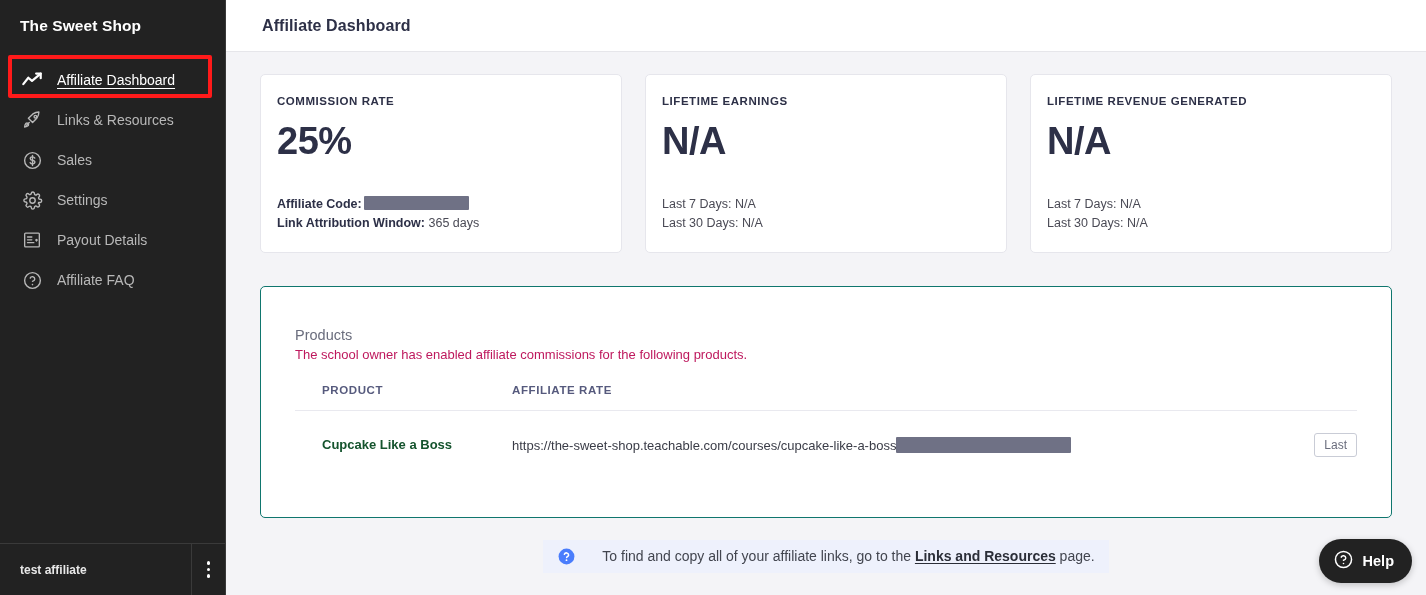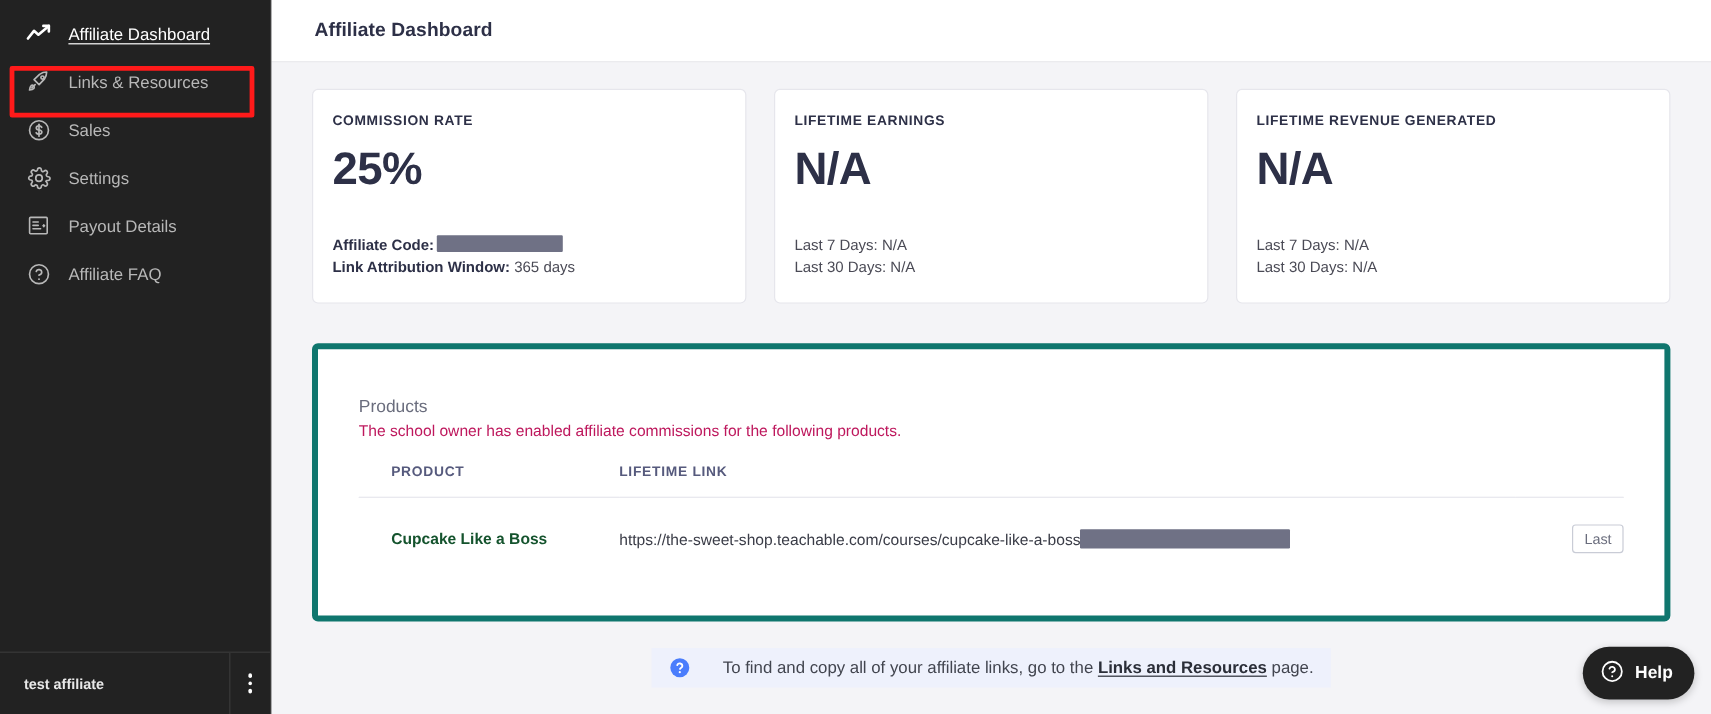--- a/index.html
+++ b/index.html
@@ -190,21 +190,21 @@
     vertical-align: -2px;
     background: #6f7185;
     height: 14px;
     border-radius: 1px;
   }
   .redact-code { width: 105px; margin-left: 2px; }
 
   
   .products-card {
     background: #ffffff;
-    border: 5px solid #0f766e;
+    border: 1px solid #0f766e;
     border-radius: 5px;
     margin-top: 33px;
     padding: 40px 34px 0 34px;
     height: 232px;
   }
   .products-title {
     font-size: 14.5px;
     color: #6a6d7d;
     margin-bottom: 4px;
   }
@@ -302,20 +302,21 @@
     z-index: 20;
   }
 </style>
 </head>
 <body>
 
 <div class="app">
 
   <aside class="sidebar">
 
+    <div class="sidebar-brand">The Sweet Shop</div>
 
     <nav class="sidebar-nav">
 
       <div class="nav-item active">
         <span class="nav-icon">
           <svg width="22" height="22" viewBox="0 0 24 24" fill="none" stroke="#ffffff" stroke-width="2.4" stroke-linecap="round" stroke-linejoin="round">
             <polyline points="2.5,16.5 8,9.5 12,13 21.5,5"></polyline>
             <polyline points="16.5,5 21.5,5 21.5,10"></polyline>
           </svg>
         </span>
@@ -454,21 +455,21 @@
       </div>
 
       <div class="products-card">
         <div class="products-title">Products</div>
         <div class="products-desc">The school owner has enabled affiliate commissions for the following products.</div>
 
         <table class="ptable">
           <thead>
             <tr>
               <th class="col-product">PRODUCT</th>
-              <th class="col-link">LIFETIME LINK</th>
+              <th class="col-link">AFFILIATE RATE</th>
               <th class="col-action"></th>
             </tr>
           </thead>
           <tbody>
             <tr>
               <td class="col-product">
                 <span class="product-name">Cupcake Like a Boss</span>
               </td>
               <td>
                 <span class="link-cell">https://the-sweet-shop.teachable.com/courses/cupcake-like-a-boss</span><span class="redact redact-url"></span>

